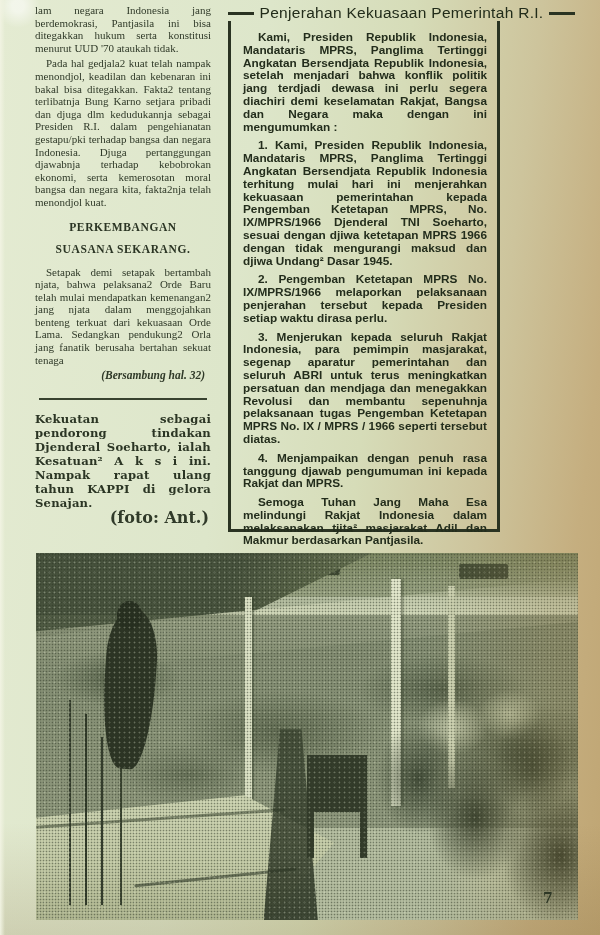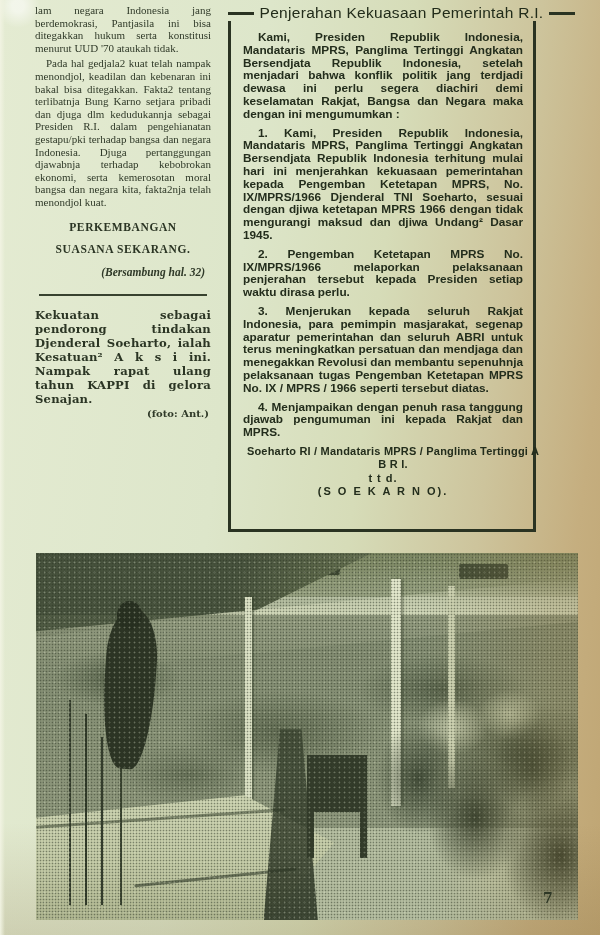--- a/index.html
+++ b/index.html
@@ -35,34 +35,34 @@
   .col-rule{
     border:none;border-top:2px solid #38422f;width:168px;margin:16px auto 12px auto;
   }
   .photo-caption{
     font-family:"DejaVu Serif", serif;
     font-weight:bold;font-size:11.6px;line-height:14px;text-align:justify;
     color:#2b3524;letter-spacing:.2px;
   }
   .photo-credit{
     font-family:"DejaVu Serif", serif;
-    font-weight:bold;font-size:10px;text-align:right;margin-top:2px;padding-right:2px;
+    font-weight:bold;font-size:16px;text-align:right;margin-top:2px;padding-right:2px;
   }
   
   .decl-title-row{
     position:absolute;left:228px;top:4px;width:347px;
     display:flex;align-items:center;gap:6px;
   }
   .decl-title-row .dash{flex:1;height:3px;background:#2a3322;min-width:18px;}
   .decl-title{
     font-family:"Liberation Sans", sans-serif;
     font-weight:normal;font-size:15.5px;color:#222c1a;letter-spacing:.3px;white-space:nowrap;
   }
   .decl-box{
-    position:absolute;left:228px;top:21px;width:308px;height:511px;
+    position:absolute;left:228px;top:21px;width:272px;height:511px;
     border-left:3px solid #2a3322;border-right:3px solid #2a3322;border-bottom:3px solid #2a3322;
     padding:10px 10px 0 12px;box-sizing:border-box;
     font-family:"Liberation Sans", sans-serif;
     font-weight:bold;color:#232d1c;
     font-size:11.8px;line-height:12.8px;text-align:justify;
   }
   .decl-box p{margin:0 0 6px 0;text-indent:15px;}
   .dateline{
     font-family:"Liberation Serif", serif;
     font-style:italic;font-weight:600;font-size:12.5px;text-align:center;
@@ -140,38 +140,40 @@
 </style>
 </head>
 <body>
 
 <div class="page">
 
   <div class="left-col">
     <p>lam negara Indonesia jang berdemokrasi, Pantjasila ini bisa ditegakkan hukum serta konstitusi menurut UUD '70 ataukah tidak.</p>
     <p class="indent">Pada hal gedjala2 kuat telah nampak menondjol, keadilan dan kebenaran ini bakal bisa ditegakkan. Fakta2 tentang terlibatnja Bung Karno setjara pribadi dan djuga dlm kedudukannja sebagai Presiden R.I. dalam pengehianatan gestapu/pki terhadap bangsa dan negara Indonesia. Djuga pertanggungan djawabnja terhadap kebobrokan ekonomi, serta kemerosotan moral bangsa dan negara kita, fakta2nja telah menondjol kuat.</p>
     <div class="subhead">PERKEMBANGAN SUASANA SEKARANG.</div>
+    <p class="indent">Setapak demi setapak bertambah njata, bahwa pelaksana2 Orde Baru telah mulai mendapatkan kemenangan2 jang njata dalam menggojahkan benteng terkuat dari kekuasaan Orde Lama. Sedangkan pendukung2 Orla jang fanatik berusaha bertahan sekuat tenaga</p>
     <div class="continued">(Bersambung hal. 32)</div>
     <hr class="col-rule">
     <div class="photo-caption">Kekuatan sebagai pendorong tindakan Djenderal Soeharto, ialah Kesatuan² A k s i ini. Nampak rapat ulang tahun KAPPI di gelora Senajan.</div>
     <div class="photo-credit">(foto: Ant.)</div>
   </div>
 
   <div class="decl-title-row">
     <div class="dash"></div>
     <div class="decl-title">Penjerahan Kekuasaan Pemerintah R.I.</div>
     <div class="dash"></div>
   </div>
 
   <div class="decl-box">
     <p>Kami, Presiden Republik Indonesia, Mandataris MPRS, Panglima Tertinggi Angkatan Bersendjata Republik Indonesia, setelah menjadari bahwa konflik politik jang terdjadi dewasa ini perlu segera diachiri demi keselamatan Rakjat, Bangsa dan Negara maka dengan ini mengumumkan :</p>
     <p>1. Kami, Presiden Republik Indonesia, Mandataris MPRS, Panglima Tertinggi Angkatan Bersendjata Republik Indonesia terhitung mulai hari ini menjerahkan kekuasaan pemerintahan kepada Pengemban Ketetapan MPRS, No. IX/MPRS/1966 Djenderal TNI Soeharto, sesuai dengan djiwa ketetapan MPRS 1966 dengan tidak mengurangi maksud dan djiwa Undang² Dasar 1945.</p>
     <p>2. Pengemban Ketetapan MPRS No. IX/MPRS/1966 melaporkan pelaksanaan penjerahan tersebut kepada Presiden setiap waktu dirasa perlu.</p>
     <p>3. Menjerukan kepada seluruh Rakjat Indonesia, para pemimpin masjarakat, segenap aparatur pemerintahan dan seluruh ABRI untuk terus meningkatkan persatuan dan mendjaga dan menegakkan Revolusi dan membantu sepenuhnja pelaksanaan tugas Pengemban Ketetapan MPRS No. IX / MPRS / 1966 seperti tersebut diatas.</p>
     <p>4. Menjampaikan dengan penuh rasa tanggung djawab pengumuman ini kepada Rakjat dan MPRS.</p>
+    <p>Semoga Tuhan Jang Maha Esa melindungi Rakjat Indonesia dalam melaksanakan tjita² masjarakat Adil dan Makmur berdasarkan Pantjasila.</p>
     <div class="sig-block">
       <div class="sig-role">Soeharto RI / Mandataris MPRS / Panglima Tertinggi  A B R I.</div>
       <div class="sig-ttd">t t d.</div>
       <div class="sig-name">(S O E K A R N O).</div>
     </div>
   </div>
 
   <div class="photo" title="Halftone press photo of KAPPI anniversary mass rally at Gelora Senajan: speaker at microphones on stage at left, huge crowd under canopy, seated officials at right">
     <div class="ph-topband"></div>
     <div class="ph-vent"></div>

